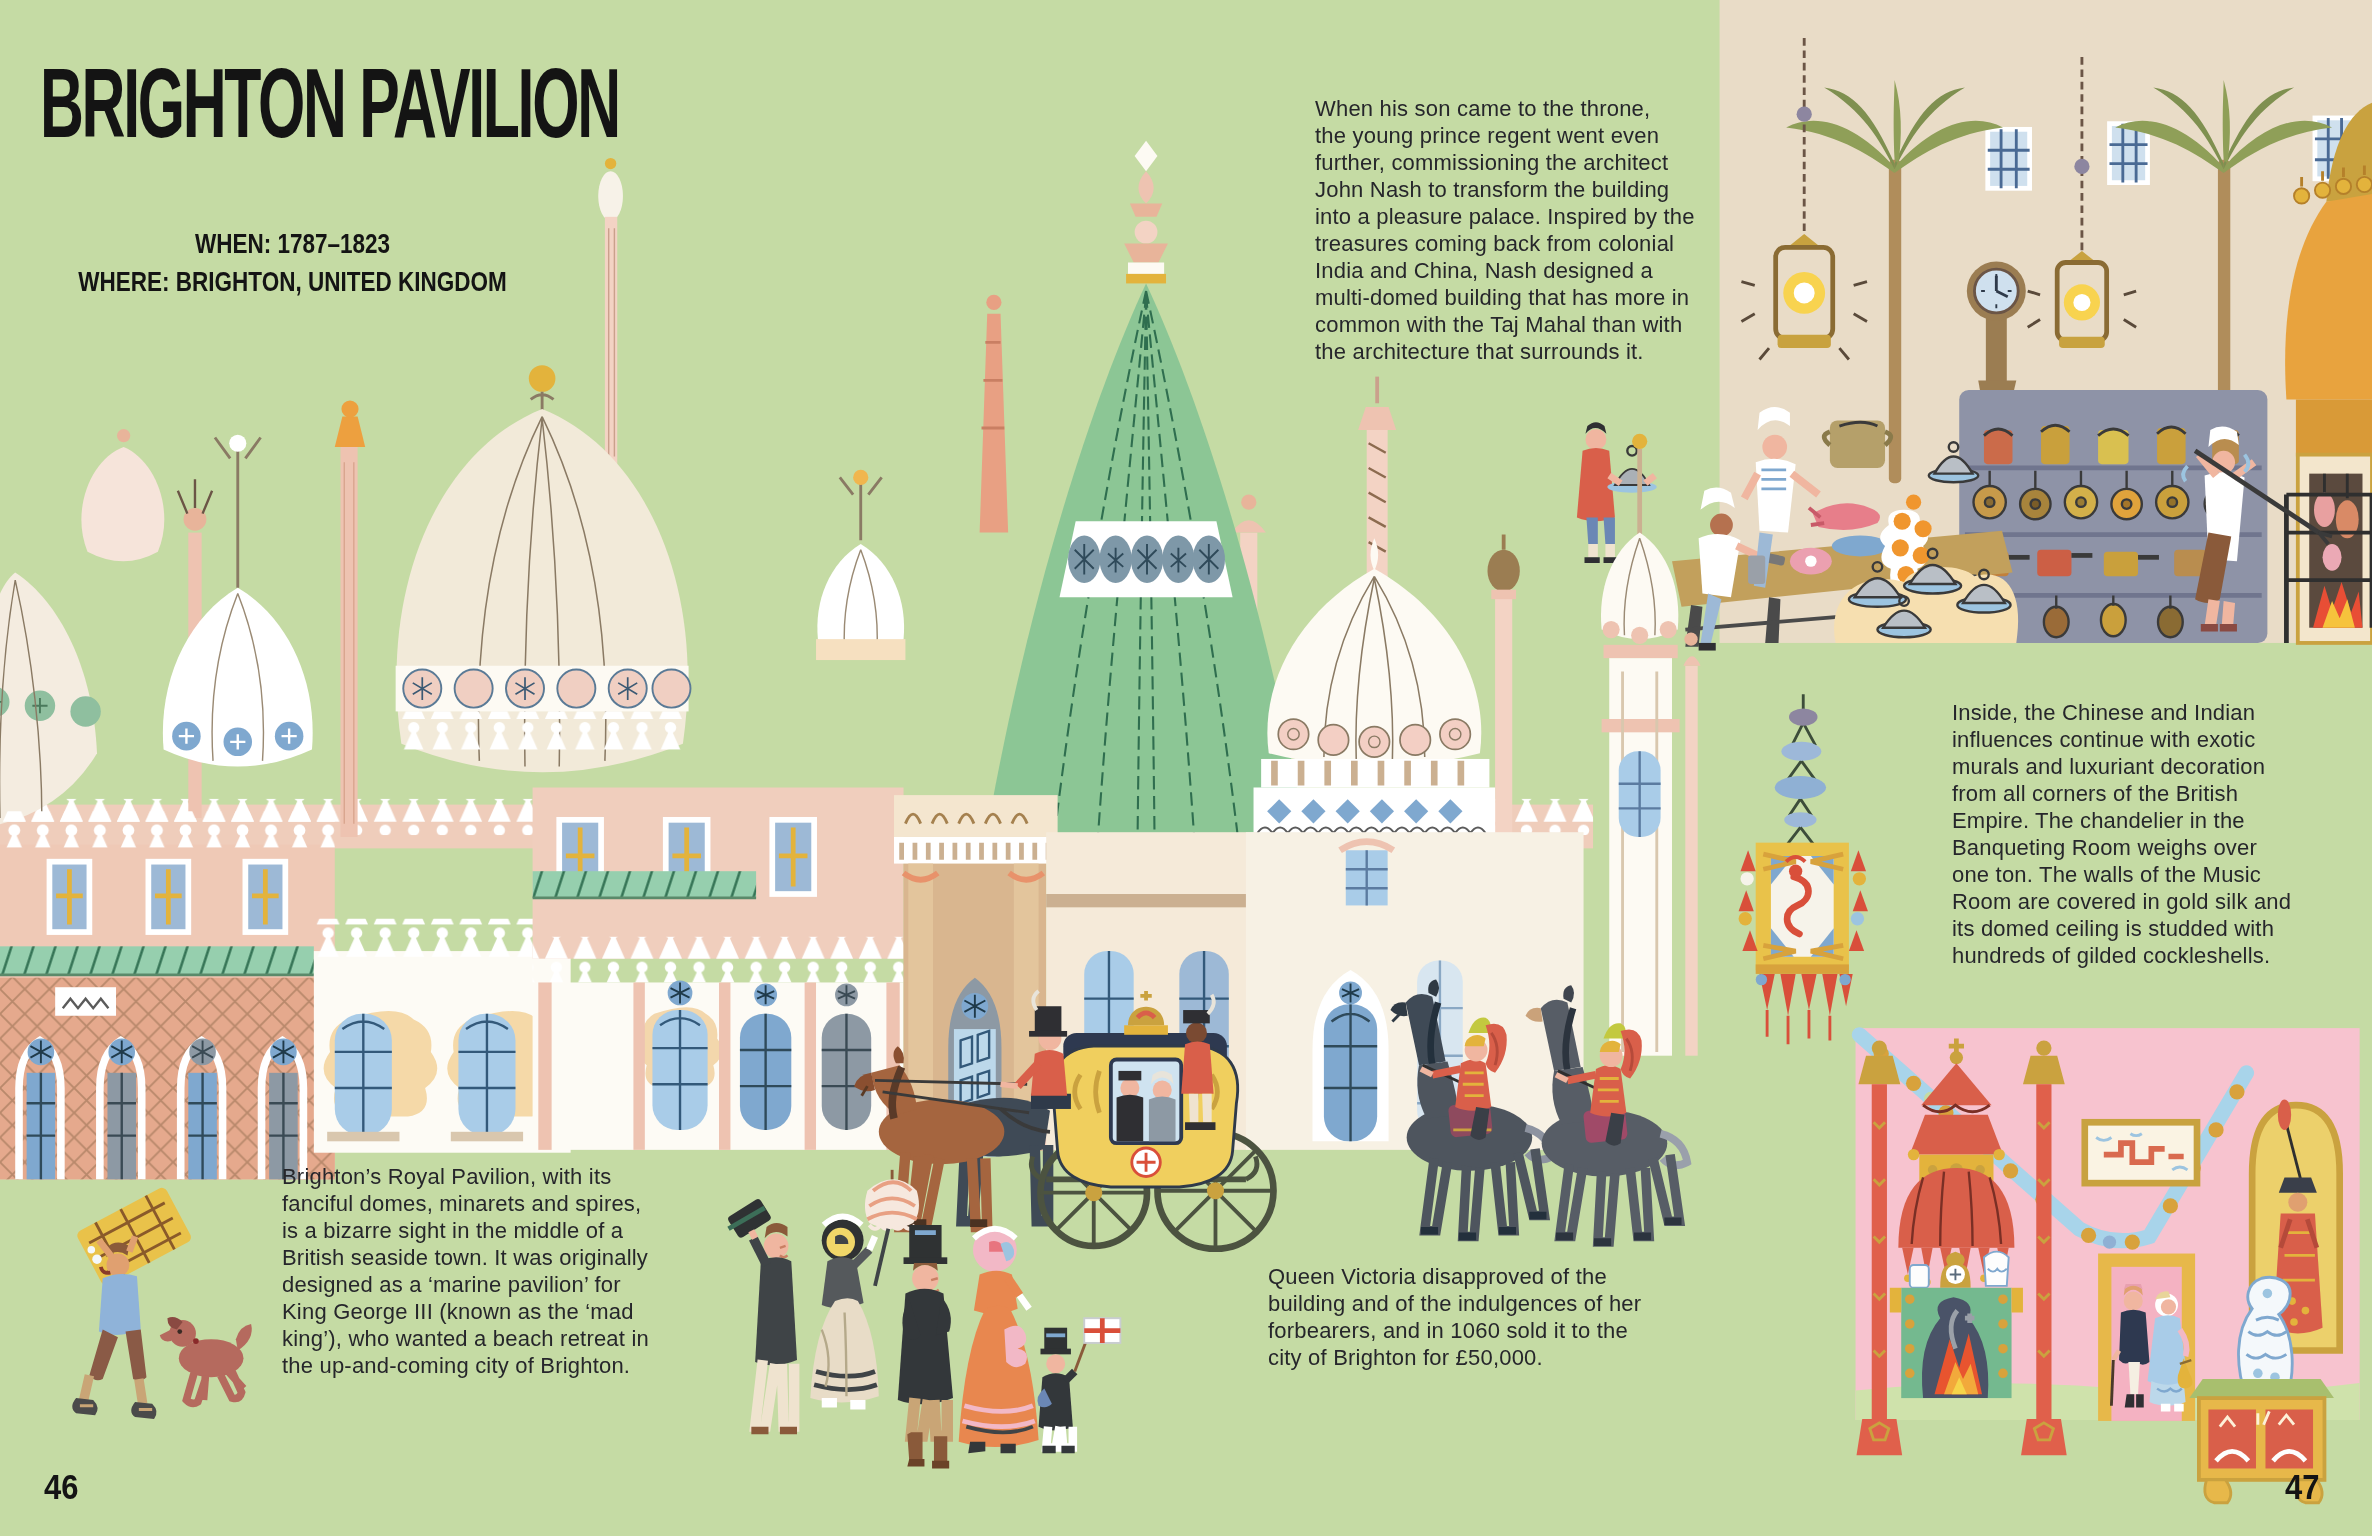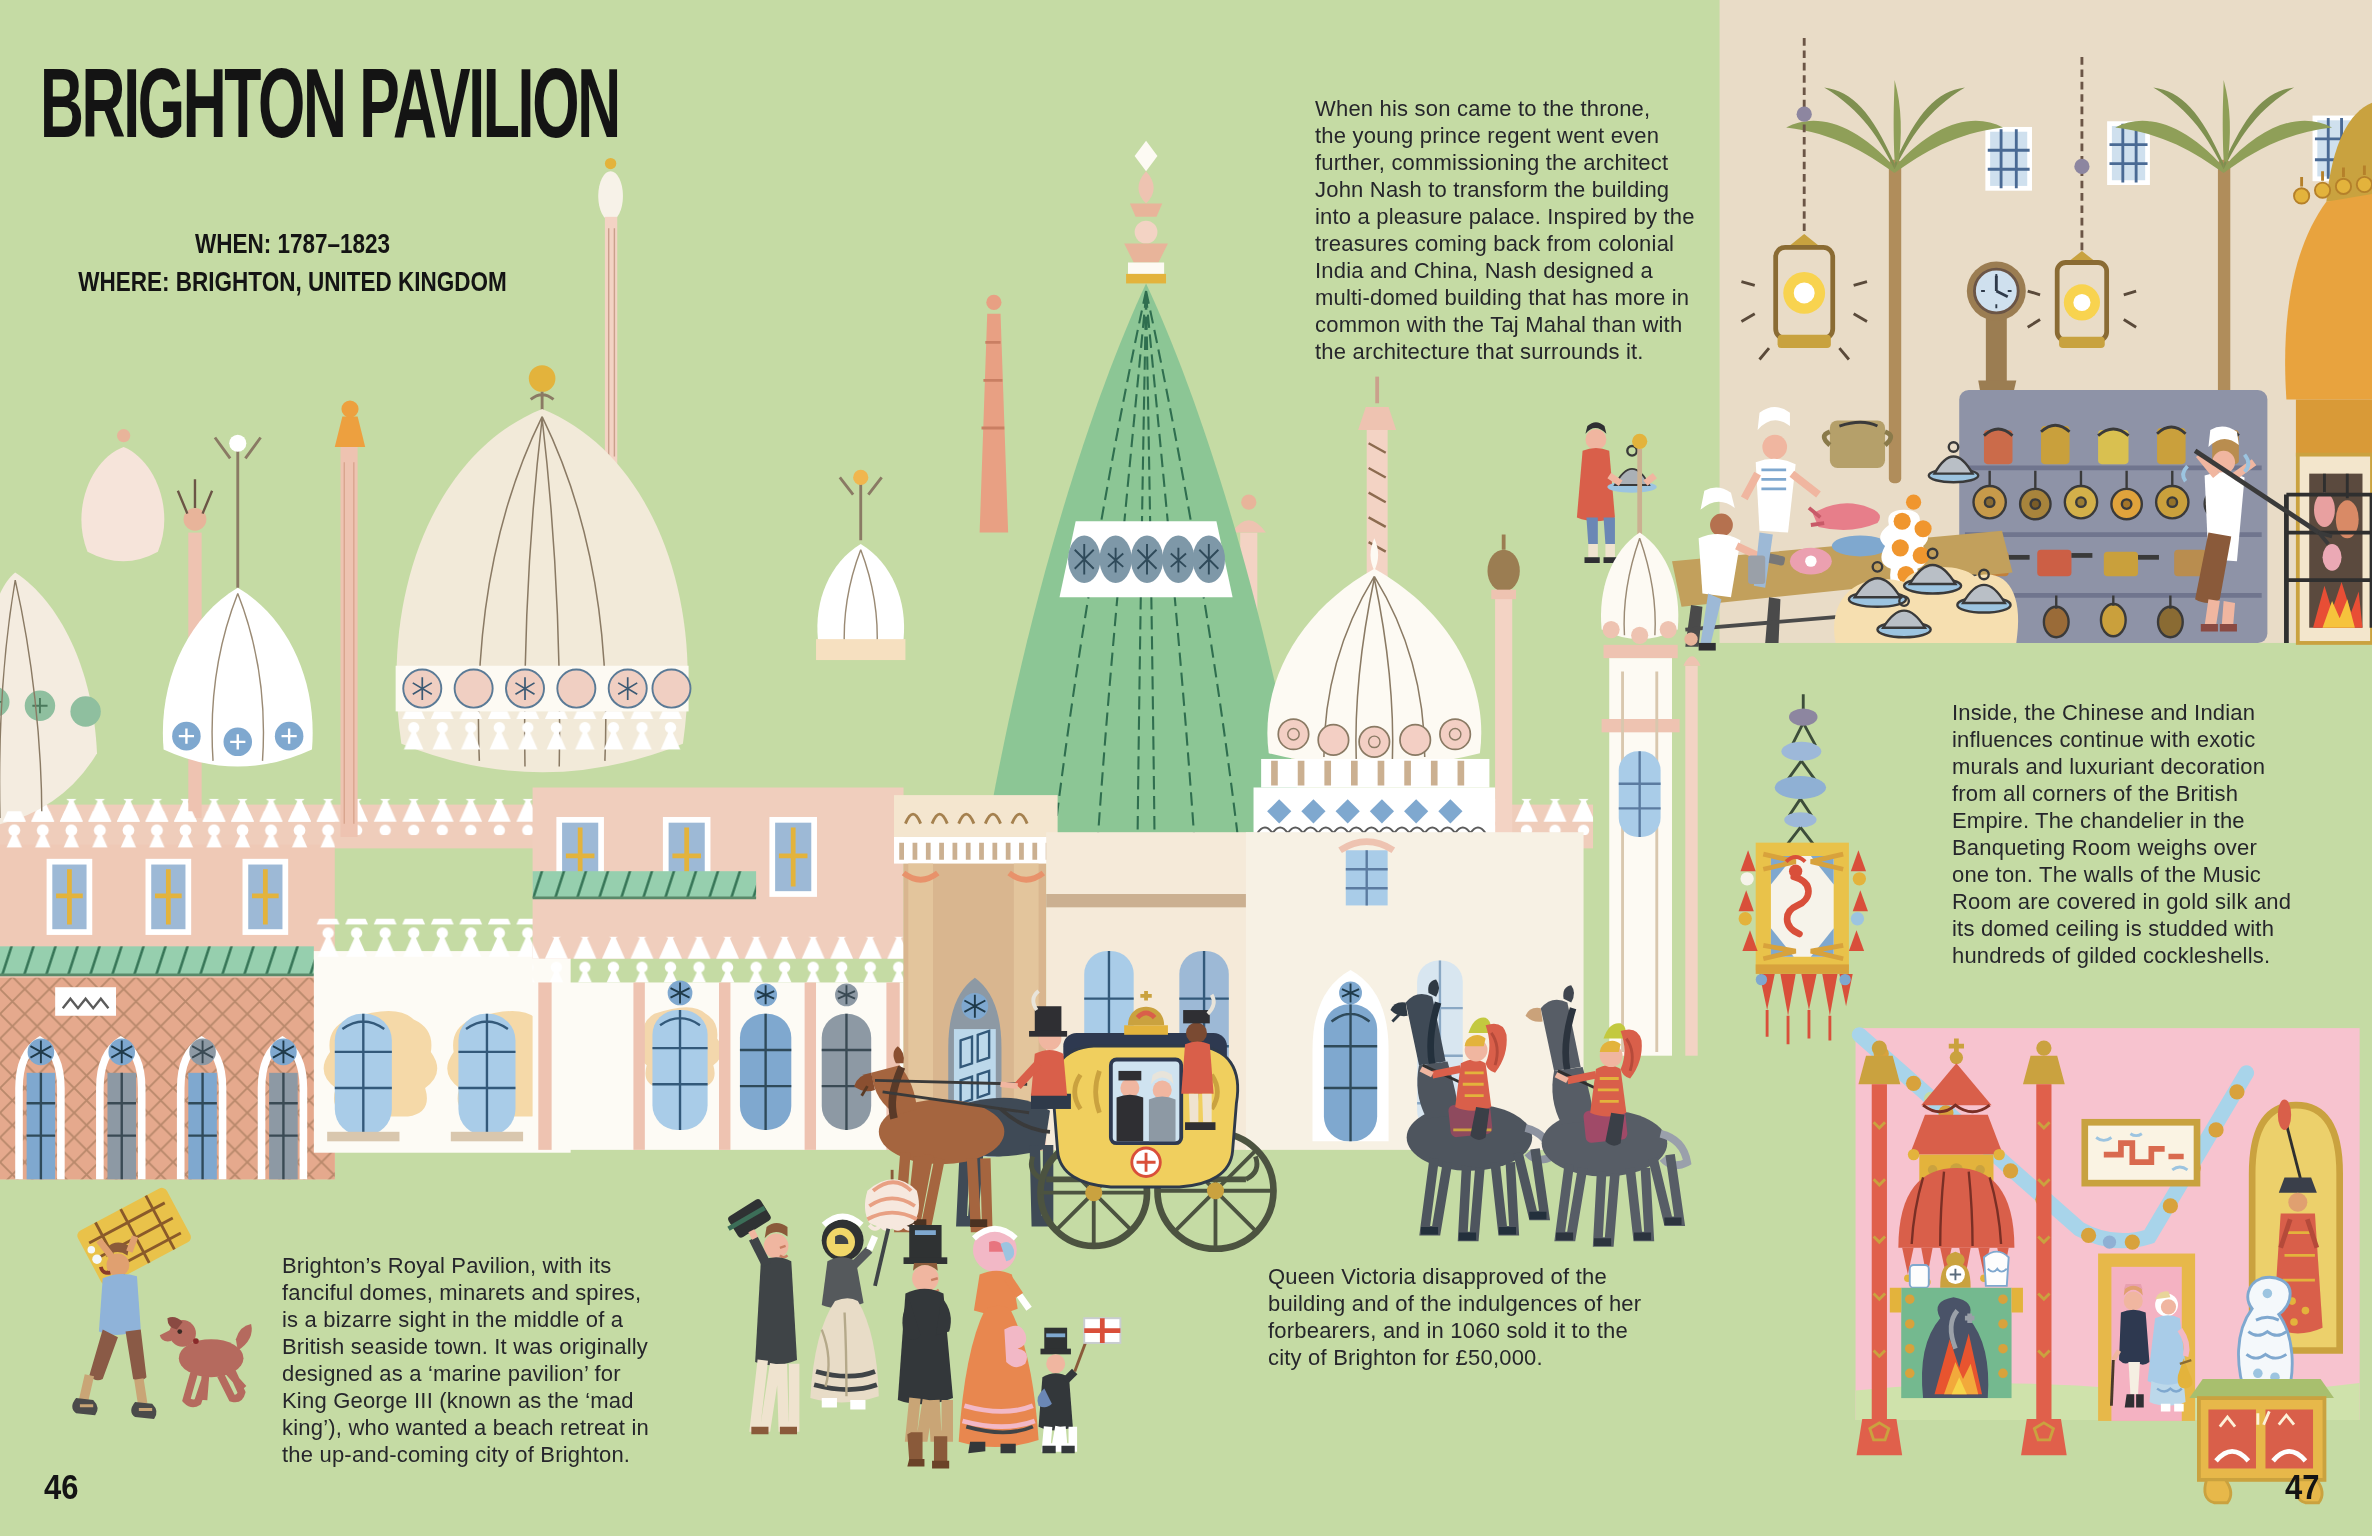--- a/index.html
+++ b/index.html
@@ -10,21 +10,21 @@
   .page-title{position:absolute;left:40px;top:46px;margin:0;color:#141414;
     font-family:"Liberation Sans",sans-serif;font-weight:bold;font-size:76px;
     letter-spacing:-2.9px;white-space:nowrap;transform:scale(0.80,1.30);transform-origin:0 0;}
   .meta{position:absolute;left:49px;top:224px;width:487px;text-align:center;color:#141414;
     font-weight:bold;font-size:25px;line-height:34px;letter-spacing:0px;white-space:pre-line;
     transform:scale(0.90,1.12);transform-origin:50% 0;}
   .para{position:absolute;color:#26262b;font-size:22px;line-height:27px;
     letter-spacing:0.2px;white-space:pre-line;}
   .para-nash{left:1315px;top:95px;}
   .para-interior{left:1952px;top:699px;}
-  .para-origin{left:282px;top:1252px;}
+  .para-origin{left:282px;top:1163px;}
   .para-victoria{left:1268px;top:1263px;}
   .pageno{position:absolute;color:#141414;font-weight:bold;font-size:31px;
     transform:scaleY(1.15);transform-origin:0 0;}
   .pageno-left{left:44px;top:1467px;}
   .pageno-right{left:2285px;top:1467px;}
 </style>
 </head>
 <body>
 
 <div class="spread">

